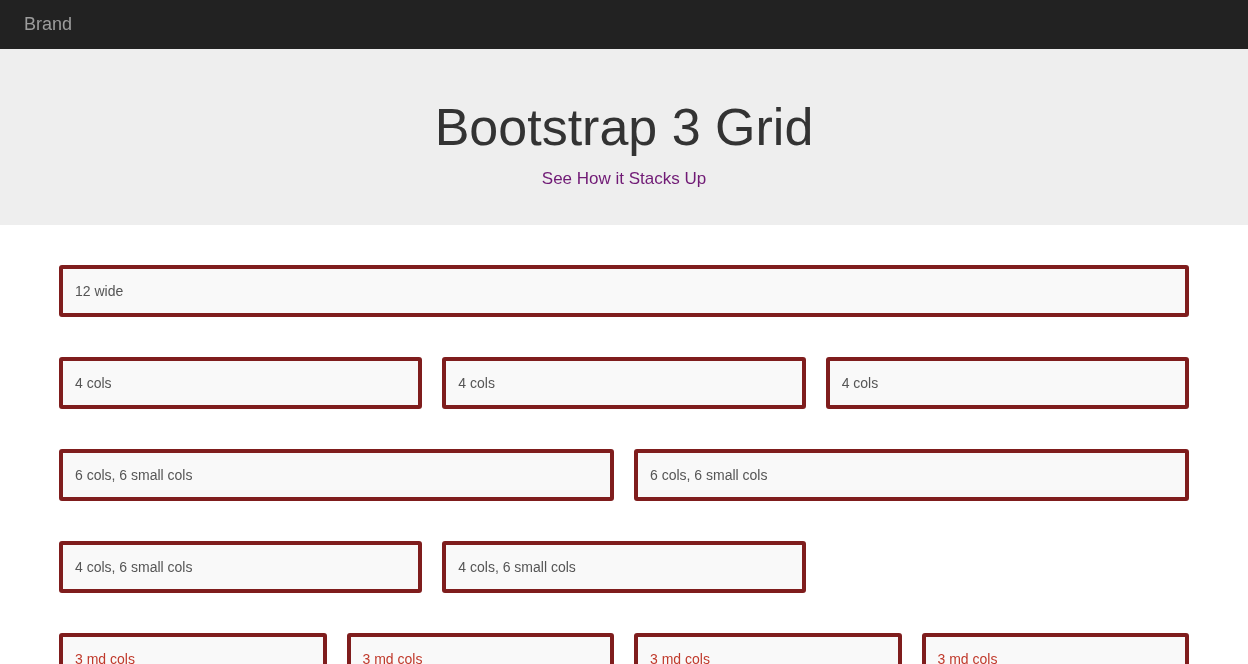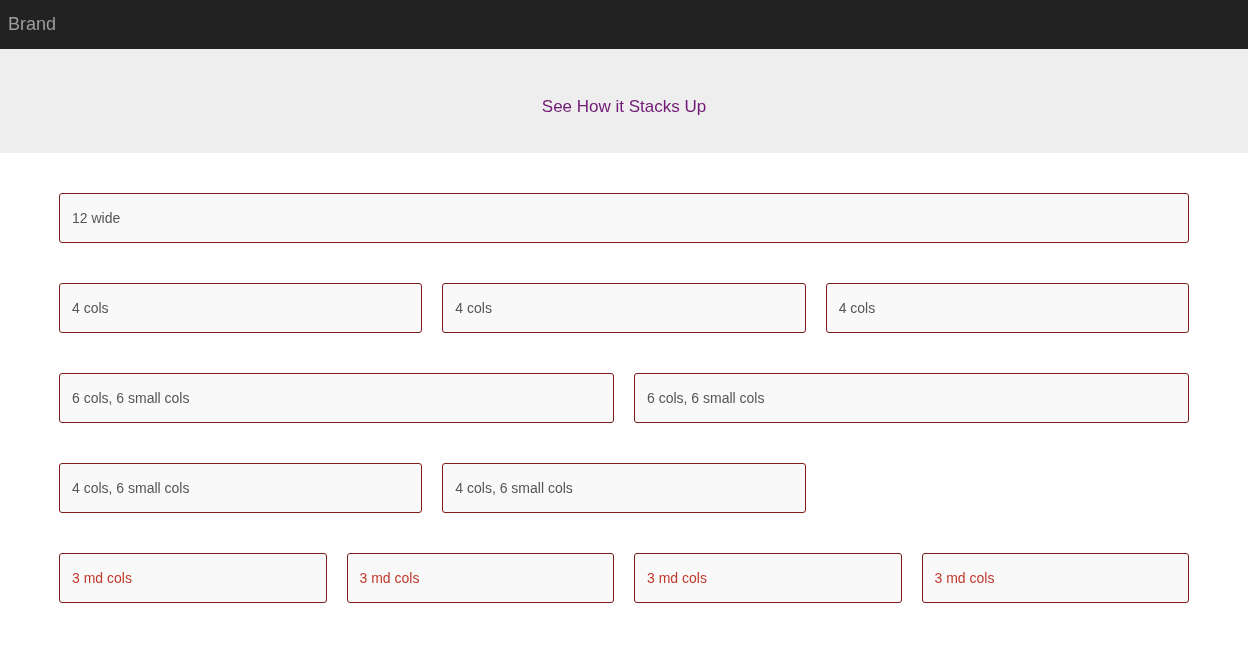--- a/index.html
+++ b/index.html
@@ -13,21 +13,21 @@
       background: #fff;
       color: #333;
     }
 
     
     .navbar {
       background-color: #222;
       height: 49px;
       display: flex;
       align-items: center;
-      padding: 0 8px;
+      padding: 0 24px;
     }
 
     .navbar-brand {
       color: #9d9d9d;
       font-size: 18px;
       font-weight: normal;
       text-decoration: none;
     }
 
     
@@ -71,21 +71,21 @@
       padding: 10px;
     }
 
     .col-12 { width: 100%; }
     .col-4 { width: 33.333%; }
     .col-6 { width: 50%; }
     .col-3 { width: 25%; }
 
     
     .grid-box {
-      border: 1px solid #7f1d1d;
+      border: 4px solid #7f1d1d;
       border-radius: 3px;
       background: #f9f9f9;
       padding: 14px 12px;
       min-height: 50px;
       display: flex;
       align-items: center;
     }
 
     .grid-box span {
       font-size: 14px;
@@ -97,20 +97,21 @@
     }
   </style>
 </head>
 <body>
 
 <nav class="navbar">
   <a class="navbar-brand">Brand</a>
 </nav>
 
 <div class="jumbotron">
+  <h1>Bootstrap 3 Grid</h1>
   <p>See How it Stacks Up</p>
 </div>
 
 <div class="container">
 
   <div class="row">
     <div class="col col-12">
       <div class="grid-box">
         <span class="dark">12 wide</span>
       </div>

